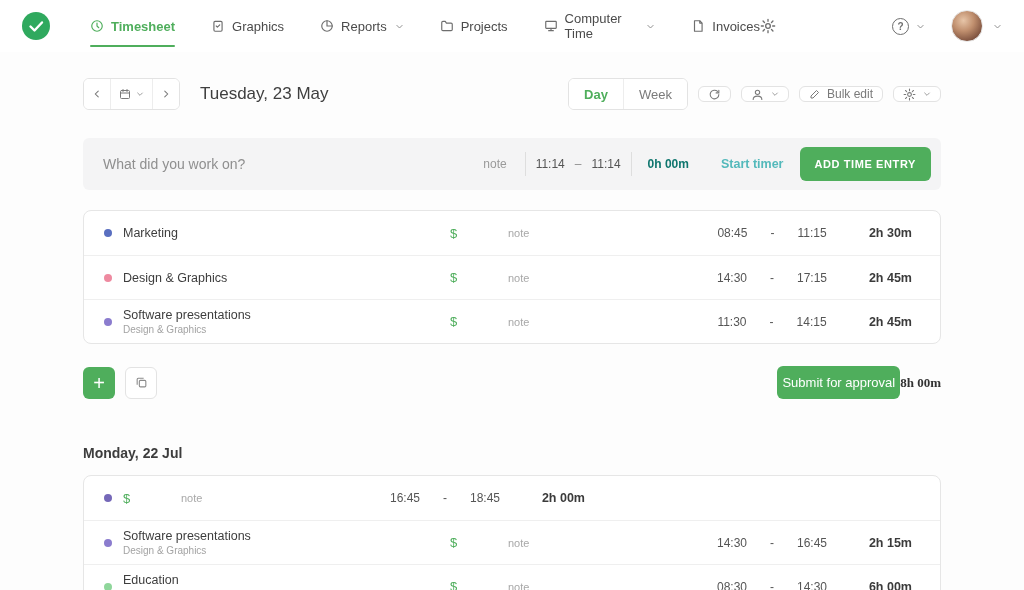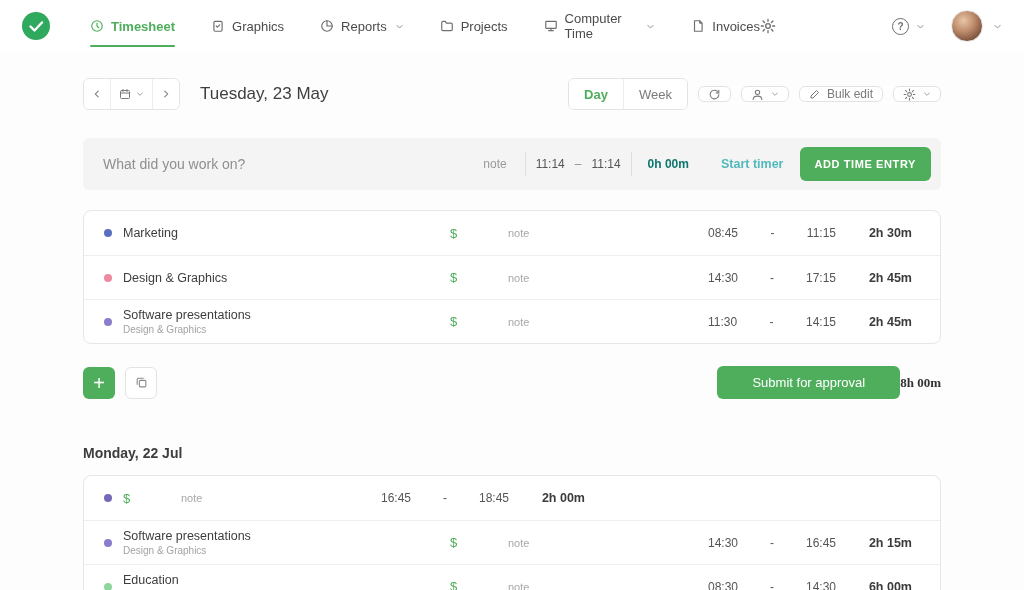--- a/index.html
+++ b/index.html
@@ -52,29 +52,29 @@
   .card { margin-top:20px; background:#fff; border:1px solid #e6e6e6; border-radius:8px; }
   .entry-row { display:flex; align-items:center; height:44px; padding:0 28px 0 20px; border-top:1px solid #efefef; cursor:pointer; }
   .entry-row:first-child { border-top:none; }
   .dot { width:8px; height:8px; border-radius:50%; margin-right:11px; flex:none; }
   .entry-title { flex:1; min-width:0; }
   .entry-name { font-size:12.5px; font-weight:400; color:#3d3d3d; }
   .entry-sub { font-size:10px; color:#a3a3a3; margin-top:2px; }
   .entry-sub:empty { display:none; }
   .billable { width:58px; color:#4fae5c; font-size:13px; flex:none; }
   .row-note { width:200px; font-size:11px; color:#a8a8a8; flex:none; }
-  .row-times { display:flex; align-items:center; gap:15px; font-size:12px; color:#555; width:128px; justify-content:space-between; flex:none; }
+  .row-times { display:flex; align-items:center; gap:23px; font-size:12px; color:#555; width:128px; justify-content:center; flex:none; }
   .row-dur { width:76px; text-align:right; font-size:12.5px; font-weight:700; color:#3b3b3b; flex:none; }
 
   
   .actions { display:flex; align-items:center; margin-top:22px; }
   .plus-btn { width:32px; height:32px; border-radius:6px; border:none; color:#fff; font-size:20px; line-height:1; cursor:pointer; display:flex; align-items:center; justify-content:center; }
   .copy-btn { width:32px; height:32px; border-radius:6px; border:1px solid #e3e3e3; background:#fff; color:#8a8a8a; margin-left:10px; display:flex; align-items:center; justify-content:center; cursor:pointer; }
   .actions-right { margin-left:auto; display:flex; align-items:center; }
-  .submit-btn { border:none; color:#fff; font-size:13px; padding:9px 35px; border-radius:6px; cursor:pointer; font-family:inherit; }
+  .submit-btn { border:none; color:#fff; font-size:13px; padding:9px 5px; border-radius:6px; cursor:pointer; font-family:inherit; }
   .total-dur { font-size:13px; font-weight:700; color:#333;font-family:Liberation Serif, serif; }
 
   .day-header { margin-top:46px; font-size:14px; font-weight:700; color:#3d3d3d; }
   .card.prev { margin-top:14px; }
 </style>
 </head>
 <body>
 
 <nav class="topnav">
   <div class="logo">

